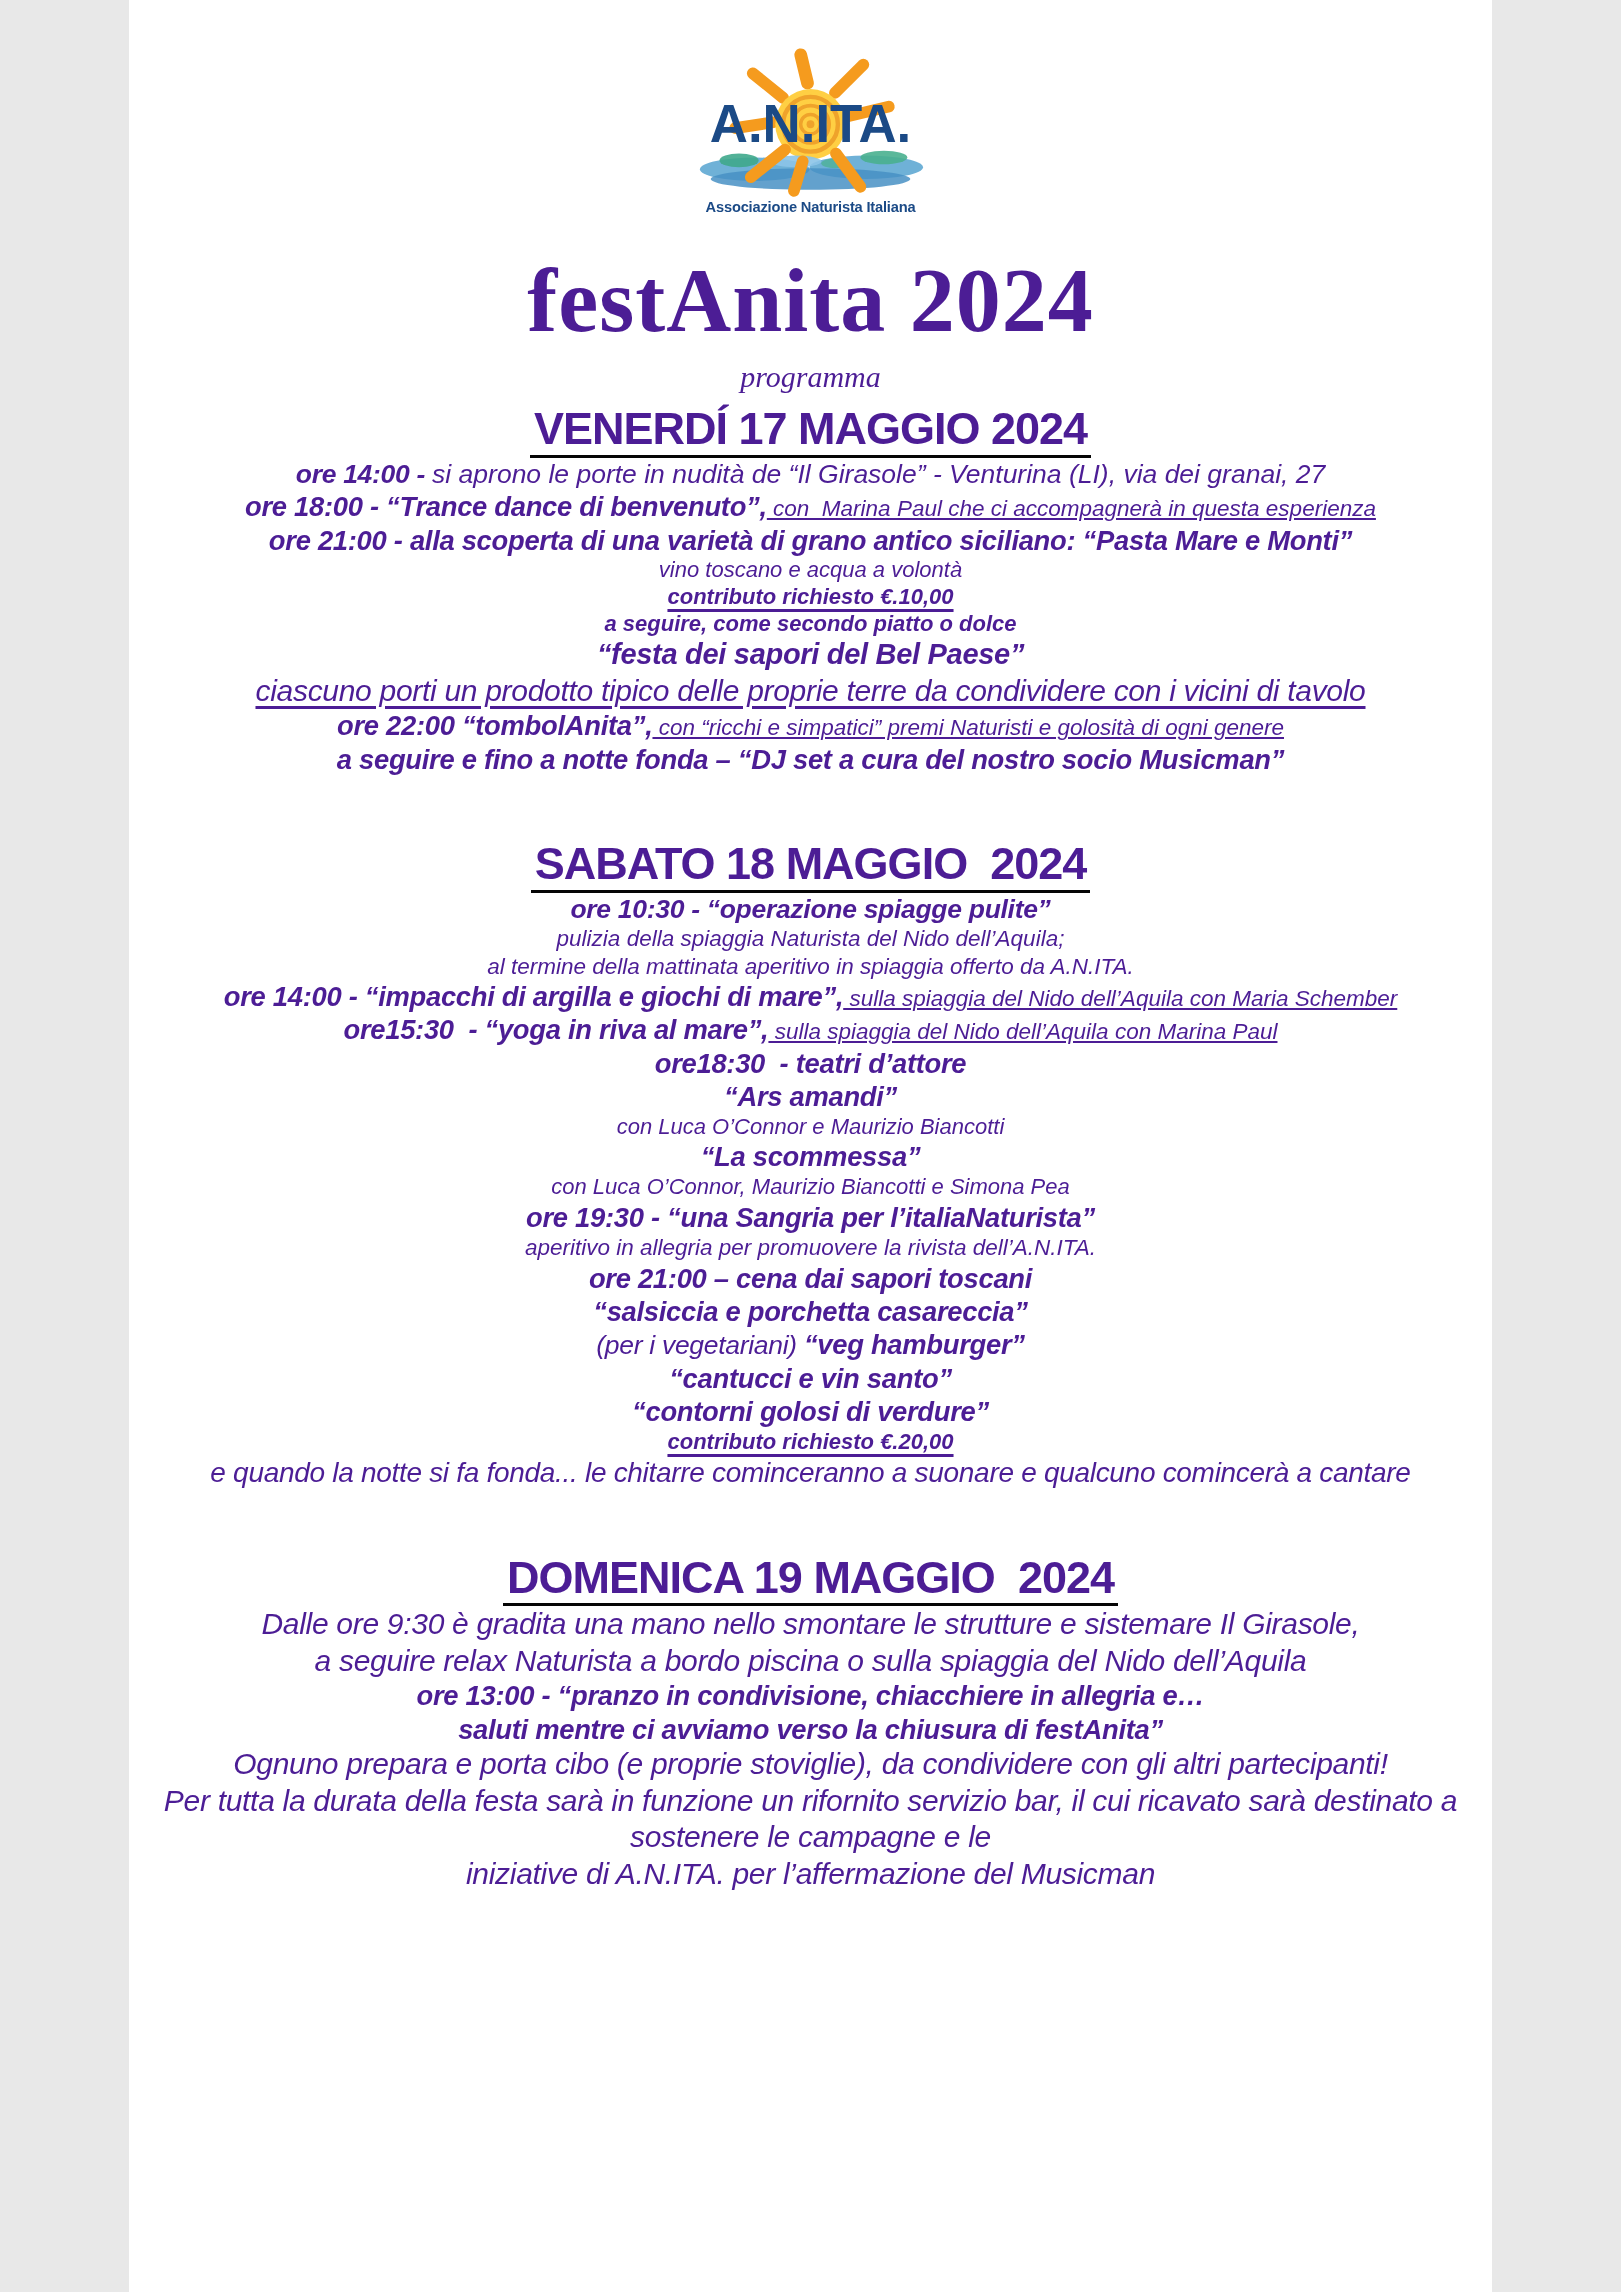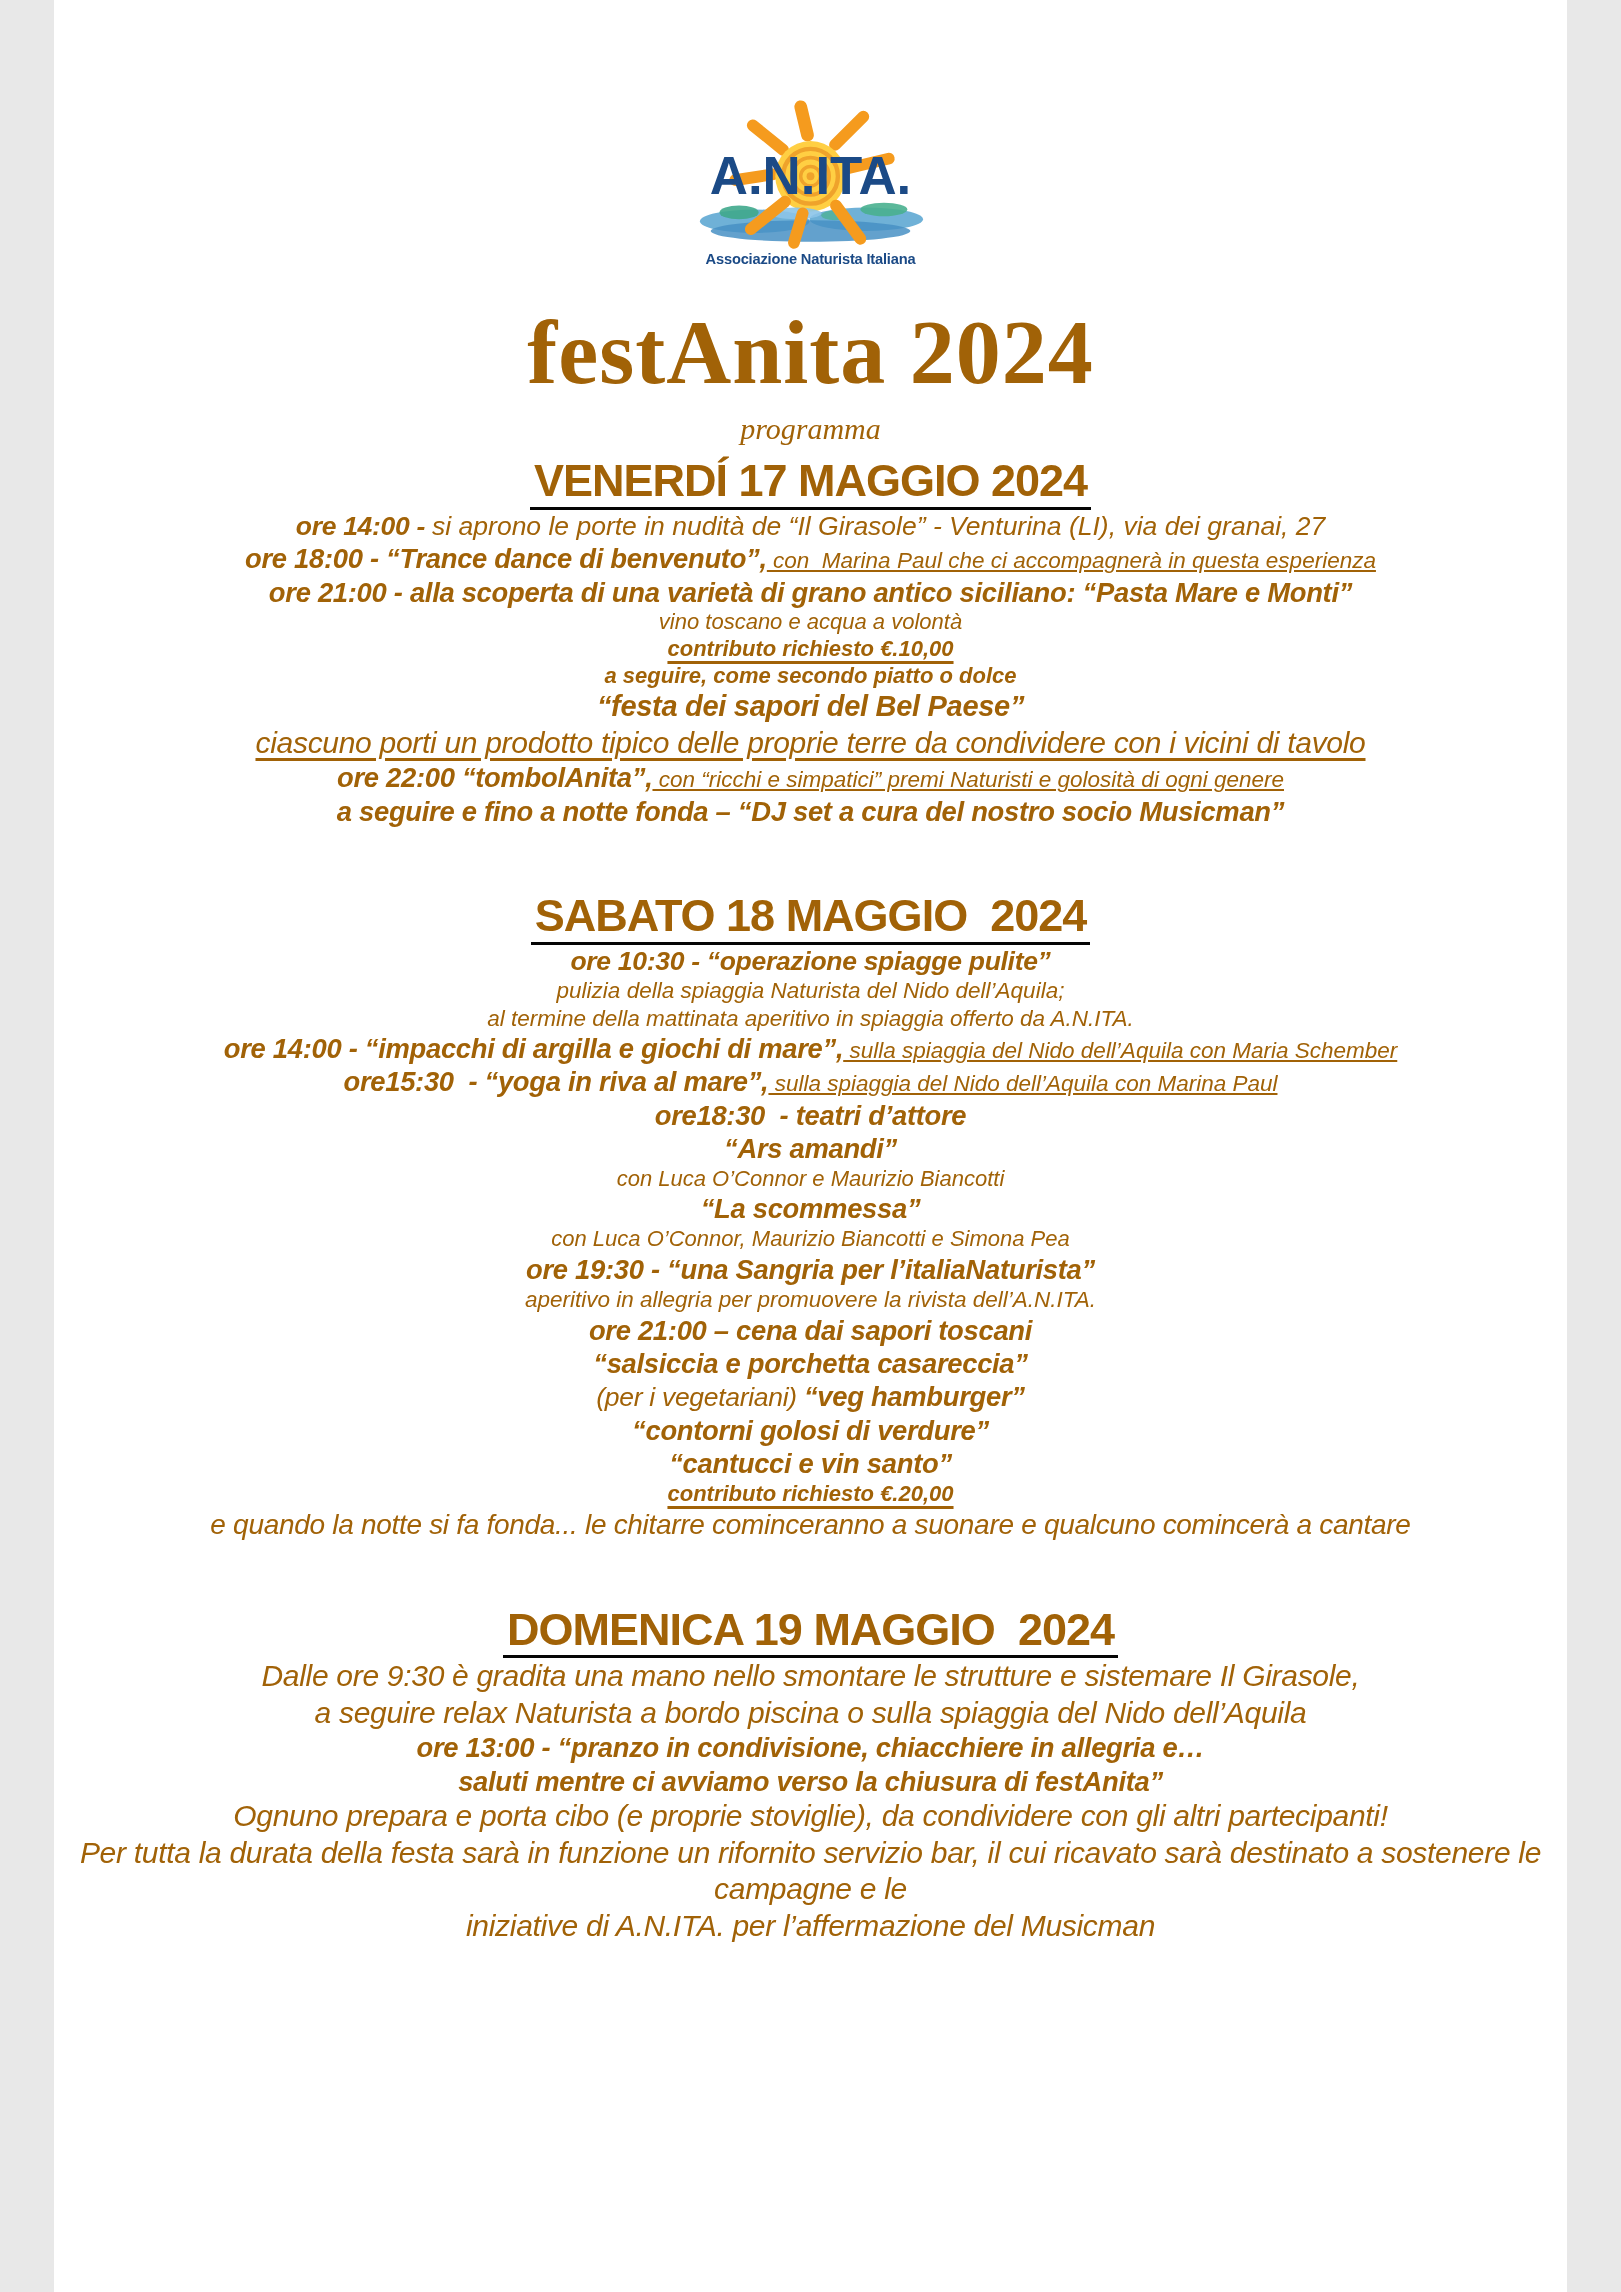--- a/index.html
+++ b/index.html
@@ -1,24 +1,24 @@
 <!DOCTYPE html>
 <html><head>
 <meta charset="utf-8">
 <style>
   html,body{margin:0;padding:0;background:#e8e8e8;}
   .page{
     position:relative;
-    width:1513px;height:2293px;
+    width:1363px;height:2293px;
     margin:0 auto;
     background:#ffffff;
     font-family:"Liberation Sans",sans-serif;
-    color:#a16207;
+    color:#4c1d95;
     box-sizing:border-box;
-    padding-top:96px;
+    padding-top:44px;
     text-align:center;
     overflow:hidden;
   }
   .logo-wrap{line-height:0;}
   .title{
     font-family:"Liberation Serif",serif;
     font-weight:700;font-size:90px;line-height:1.05;
     margin:29px 0 0;letter-spacing:1px;
   }
   .subtitle{
@@ -130,22 +130,22 @@
   <p class="line bold28 mt6">“Ars amandi”</p>
   <p class="line reg22 mt3">con Luca O’Connor e Maurizio Biancotti</p>
   <p class="line bold28 mt3">“La scommessa”</p>
   <p class="line reg22 mt3">con Luca O’Connor, Maurizio Biancotti e Simona Pea</p>
 
   <p class="line bold28 mt26">ore 19:30 - “una Sangria per l’italiaNaturista”</p>
   <p class="line reg23 mt3">aperitivo in allegria per promuovere la rivista dell’A.N.ITA.</p>
   <p class="line bold28 mt6">ore 21:00 – cena dai sapori toscani</p>
   <p class="line bold28 mt3">“salsiccia e porchetta casareccia”</p>
   <p class="line mt3"><span class="reg27">(per i vegetariani) </span><span class="bold28">“veg hamburger”</span></p>
+  <p class="line bold28 mt3">“cantucci e vin santo”</p>
   <p class="line bold28 mt3">“contorni golosi di verdure”</p>
-  <p class="line bold28 mt3">“cantucci e vin santo”</p>
   <p class="line bold22 u mt3">contributo richiesto €.20,00</p>
 
   <p class="line reg29 mt6">e quando la notte si fa fonda... le chitarre cominceranno a suonare e qualcuno comincerà a cantare</p>
 
   <div class="mt64">
     <h2 class="day-heading" style="margin:0;">DOMENICA 19 MAGGIO  2024</h2>
   </div>
 
   <p class="line reg24 mt36">Dalle ore 9:30 è gradita una mano nello smontare le strutture e sistemare Il Girasole,</p>
   <p class="line reg24 mt3">a seguire relax Naturista a bordo piscina o sulla spiaggia del Nido dell’Aquila</p>

